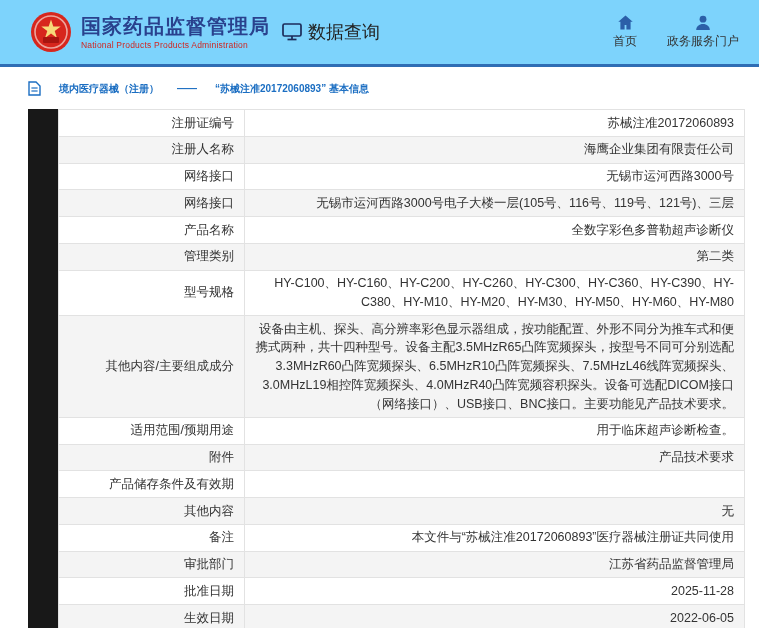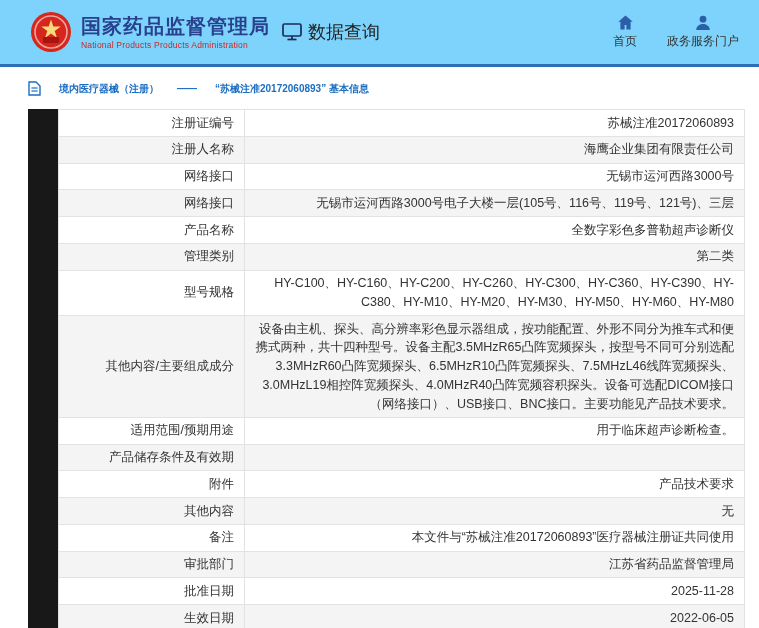--- a/index.html
+++ b/index.html
@@ -118,26 +118,26 @@
         </tr>
         <tr>
           <td class="label-cell">其他内容/主要组成成分</td>
           <td class="value-cell">设备由主机、探头、高分辨率彩色显示器组成，按功能配置、外形不同分为推车式和便携式两种，共十四种型号。设备主配3.5MHzR65凸阵宽频探头，按型号不同可分别选配3.3MHzR60凸阵宽频探头、6.5MHzR10凸阵宽频探头、7.5MHzL46线阵宽频探头、3.0MHzL19相控阵宽频探头、4.0MHzR40凸阵宽频容积探头。设备可选配DICOM接口（网络接口）、USB接口、BNC接口。主要功能见产品技术要求。</td>
         </tr>
         <tr>
           <td class="label-cell">适用范围/预期用途</td>
           <td class="value-cell">用于临床超声诊断检查。</td>
         </tr>
         <tr>
+          <td class="label-cell">附件</td>
+          <td class="value-cell">产品技术要求</td>
+        </tr>
+        <tr>
           <td class="label-cell">产品储存条件及有效期</td>
           <td class="value-cell"></td>
-        </tr>
-        <tr>
-          <td class="label-cell">附件</td>
-          <td class="value-cell">产品技术要求</td>
         </tr>
         <tr>
           <td class="label-cell">其他内容</td>
           <td class="value-cell">无</td>
         </tr>
         <tr>
           <td class="label-cell">备注</td>
           <td class="value-cell">本文件与“苏械注准20172060893”医疗器械注册证共同使用</td>
         </tr>
         <tr>

